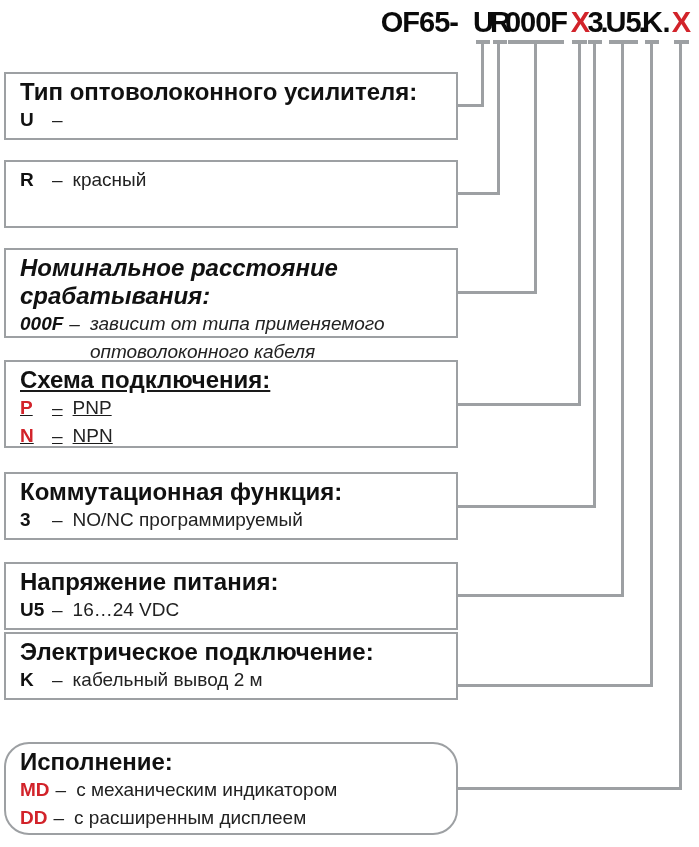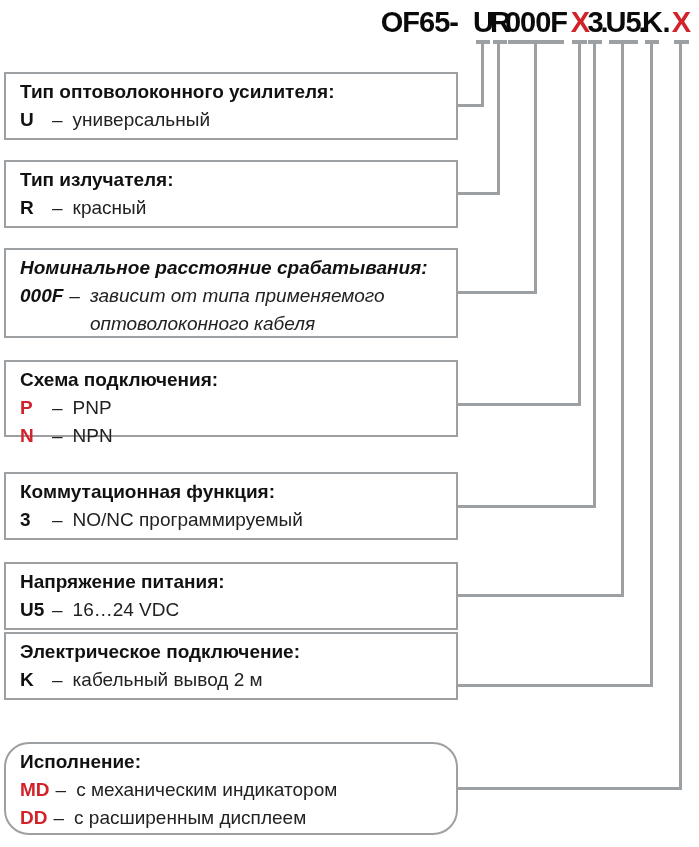--- a/index.html
+++ b/index.html
@@ -19,21 +19,21 @@
   .cap, .stem, .conn { position:absolute; background: var(--line_gray, #9da0a3); }
   .cap  { top:40px; height:4px; }
   .stem { top:40px; width:3px; }
   .conn { height:3px; left:456px; }
   
   .box {
     position:absolute; left:4px; width:454px; box-sizing:border-box;
     border:2px solid var(--border_gray, #9da0a3); background:#fff;
     padding:4px 10px 0 14px;
   }
-  .title { font-weight:700; font-size:19px; line-height:28px; color:#111; }
+  .title { font-weight:700; font-size:24px; line-height:28px; color:#111; }
   .entry { display:flex; align-items:flex-start; font-size:19px; line-height:28px; }
   .code  { font-weight:700; color:#111; min-width:26px; flex:0 0 auto; margin-right:6px; }
   .code.red { color: var(--accent_red, #d2232a); }
   .dash  { flex:0 0 auto; margin-right:10px; color:#222; }
   .desc  { color:#222; }
 </style>
 </head>
 <body>
 
 <div class="canvas">
@@ -76,43 +76,41 @@
   <div class="conn" style="top:505px;width:140px;"></div>
   <div class="conn" style="top:594px;width:168px;"></div>
   <div class="conn" style="top:684px;width:197px;"></div>
   <div class="conn" style="top:787px;width:226px;"></div>
 
   <div class="box" style="top:72px;height:68px;">
     <div class="title">Тип оптоволоконного усилителя:</div>
     <div class="entry">
       <span class="code">U</span>
       <span class="dash">–</span>
-      <span class="desc">универсальный</span>
     </div>
   </div>
 
   <div class="box" style="top:160px;height:68px;">
-    <div class="title">Тип излучателя:</div>
     <div class="entry">
       <span class="code">R</span>
       <span class="dash">–</span>
       <span class="desc">красный</span>
     </div>
   </div>
 
   <div class="box" style="top:248px;height:90px;font-style:italic;">
     <div class="title">Номинальное расстояние срабатывания:</div>
     <div class="entry">
       <span class="code">000F</span>
       <span class="dash">–</span>
       <span class="desc">зависит от типа применяемого оптоволоконного кабеля</span>
     </div>
   </div>
 
-  <div class="box" style="top:360px;height:77px;">
+  <div class="box" style="top:360px;height:88px;text-decoration:underline;">
     <div class="title">Схема подключения:</div>
     <div class="entry">
       <span class="code red">P</span>
       <span class="dash">–</span>
       <span class="desc">PNP</span>
     </div>
     <div class="entry">
       <span class="code red">N</span>
       <span class="dash">–</span>
       <span class="desc">NPN</span>

